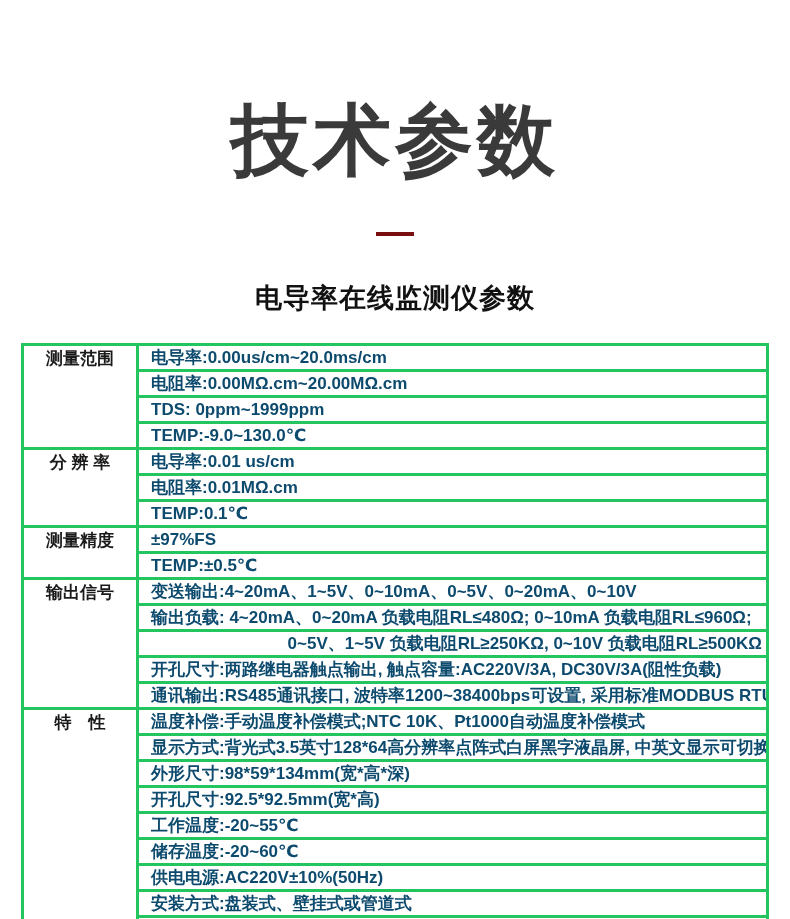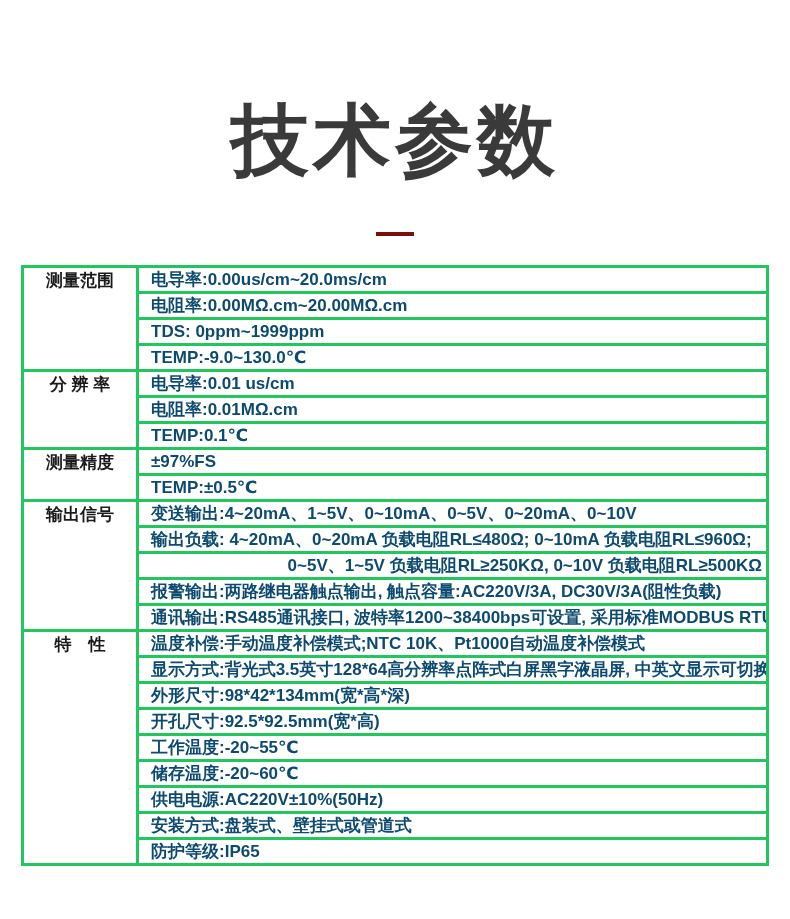--- a/index.html
+++ b/index.html
@@ -81,20 +81,21 @@
 </style>
 </head>
 <body>
 
 <div class="page">
 
   <h1 class="page-title">技术参数</h1>
 
   <div class="accent-divider" style="background: rgb(122, 15, 15);"></div>
 
+  <h2 class="subtitle">电导率在线监测仪参数</h2>
 
   <table class="spec-table">
     <colgroup>
       <col class="cat-col">
       <col>
     </colgroup>
     <tbody>
 
       <tr>
         <th rowspan="4">测量范围</th>
@@ -133,35 +134,35 @@
         <th rowspan="5">输出信号</th>
         <td>变送输出:4~20mA、1~5V、0~10mA、0~5V、0~20mA、0~10V</td>
       </tr>
       <tr>
         <td>输出负载: 4~20mA、0~20mA 负载电阻RL≤480Ω; 0~10mA 负载电阻RL≤960Ω;</td>
       </tr>
       <tr>
         <td class="center">0~5V、1~5V 负载电阻RL≥250KΩ, 0~10V 负载电阻RL≥500KΩ</td>
       </tr>
       <tr>
-        <td>报警输出:两路继电器触点输出, 触点容量:AC220V/3A, DC30V/3A(阻性负载)</td>
+        <td>开孔尺寸:两路继电器触点输出, 触点容量:AC220V/3A, DC30V/3A(阻性负载)</td>
       </tr>
       <tr>
         <td>通讯输出:RS485通讯接口, 波特率1200~38400bps可设置, 采用标准MODBUS RTU通讯协议</td>
       </tr>
 
       <tr>
         <th rowspan="9">特　性</th>
         <td>温度补偿:手动温度补偿模式;NTC 10K、Pt1000自动温度补偿模式</td>
       </tr>
       <tr>
         <td>显示方式:背光式3.5英寸128*64高分辨率点阵式白屏黑字液晶屏, 中英文显示可切换</td>
       </tr>
       <tr>
-        <td>外形尺寸:98*42*134mm(宽*高*深)</td>
+        <td>外形尺寸:98*59*134mm(宽*高*深)</td>
       </tr>
       <tr>
         <td>开孔尺寸:92.5*92.5mm(宽*高)</td>
       </tr>
       <tr>
         <td>工作温度:-20~55℃</td>
       </tr>
       <tr>
         <td>储存温度:-20~60℃</td>
       </tr>

